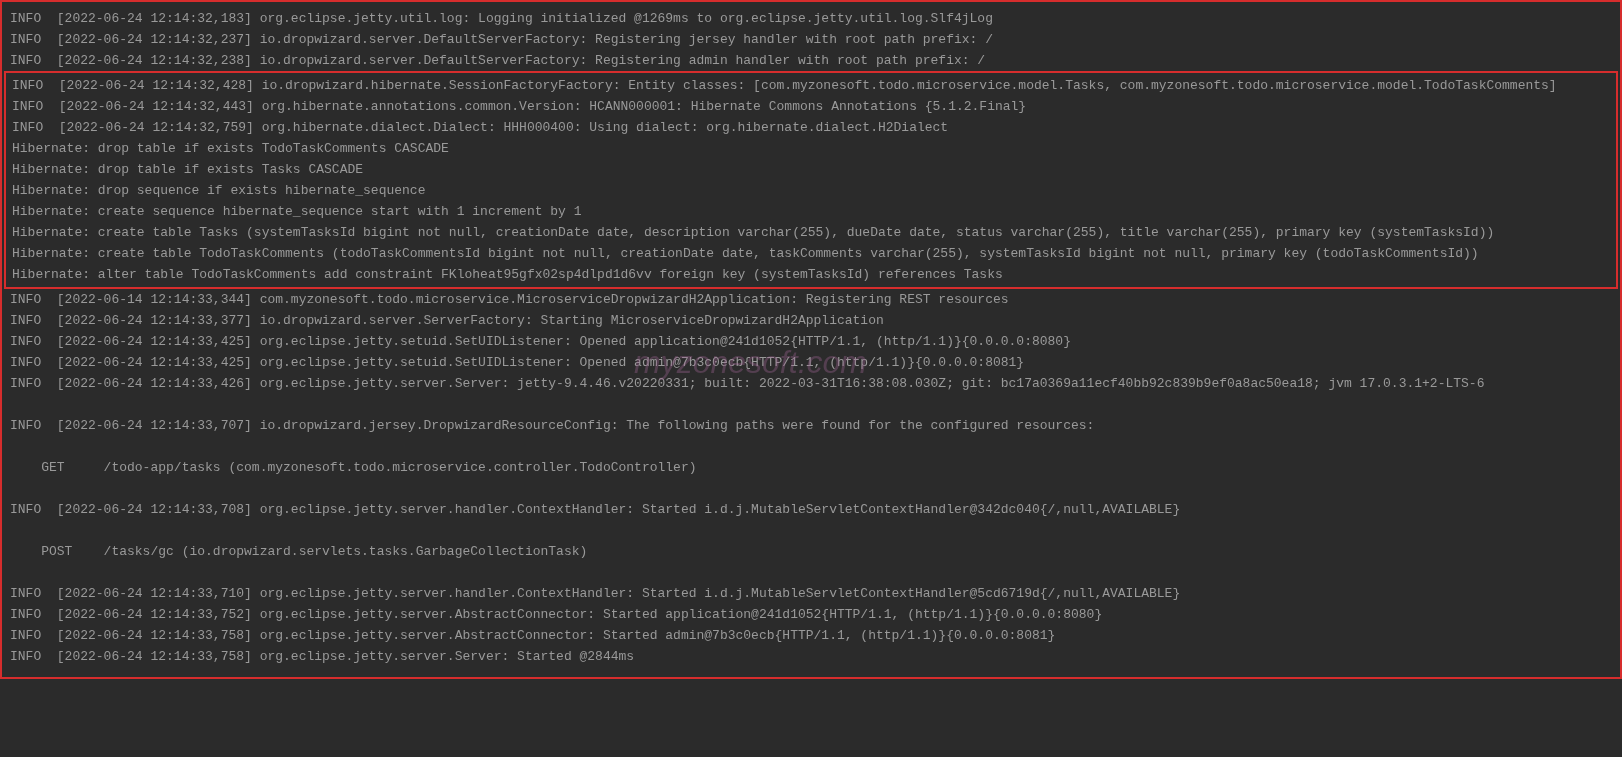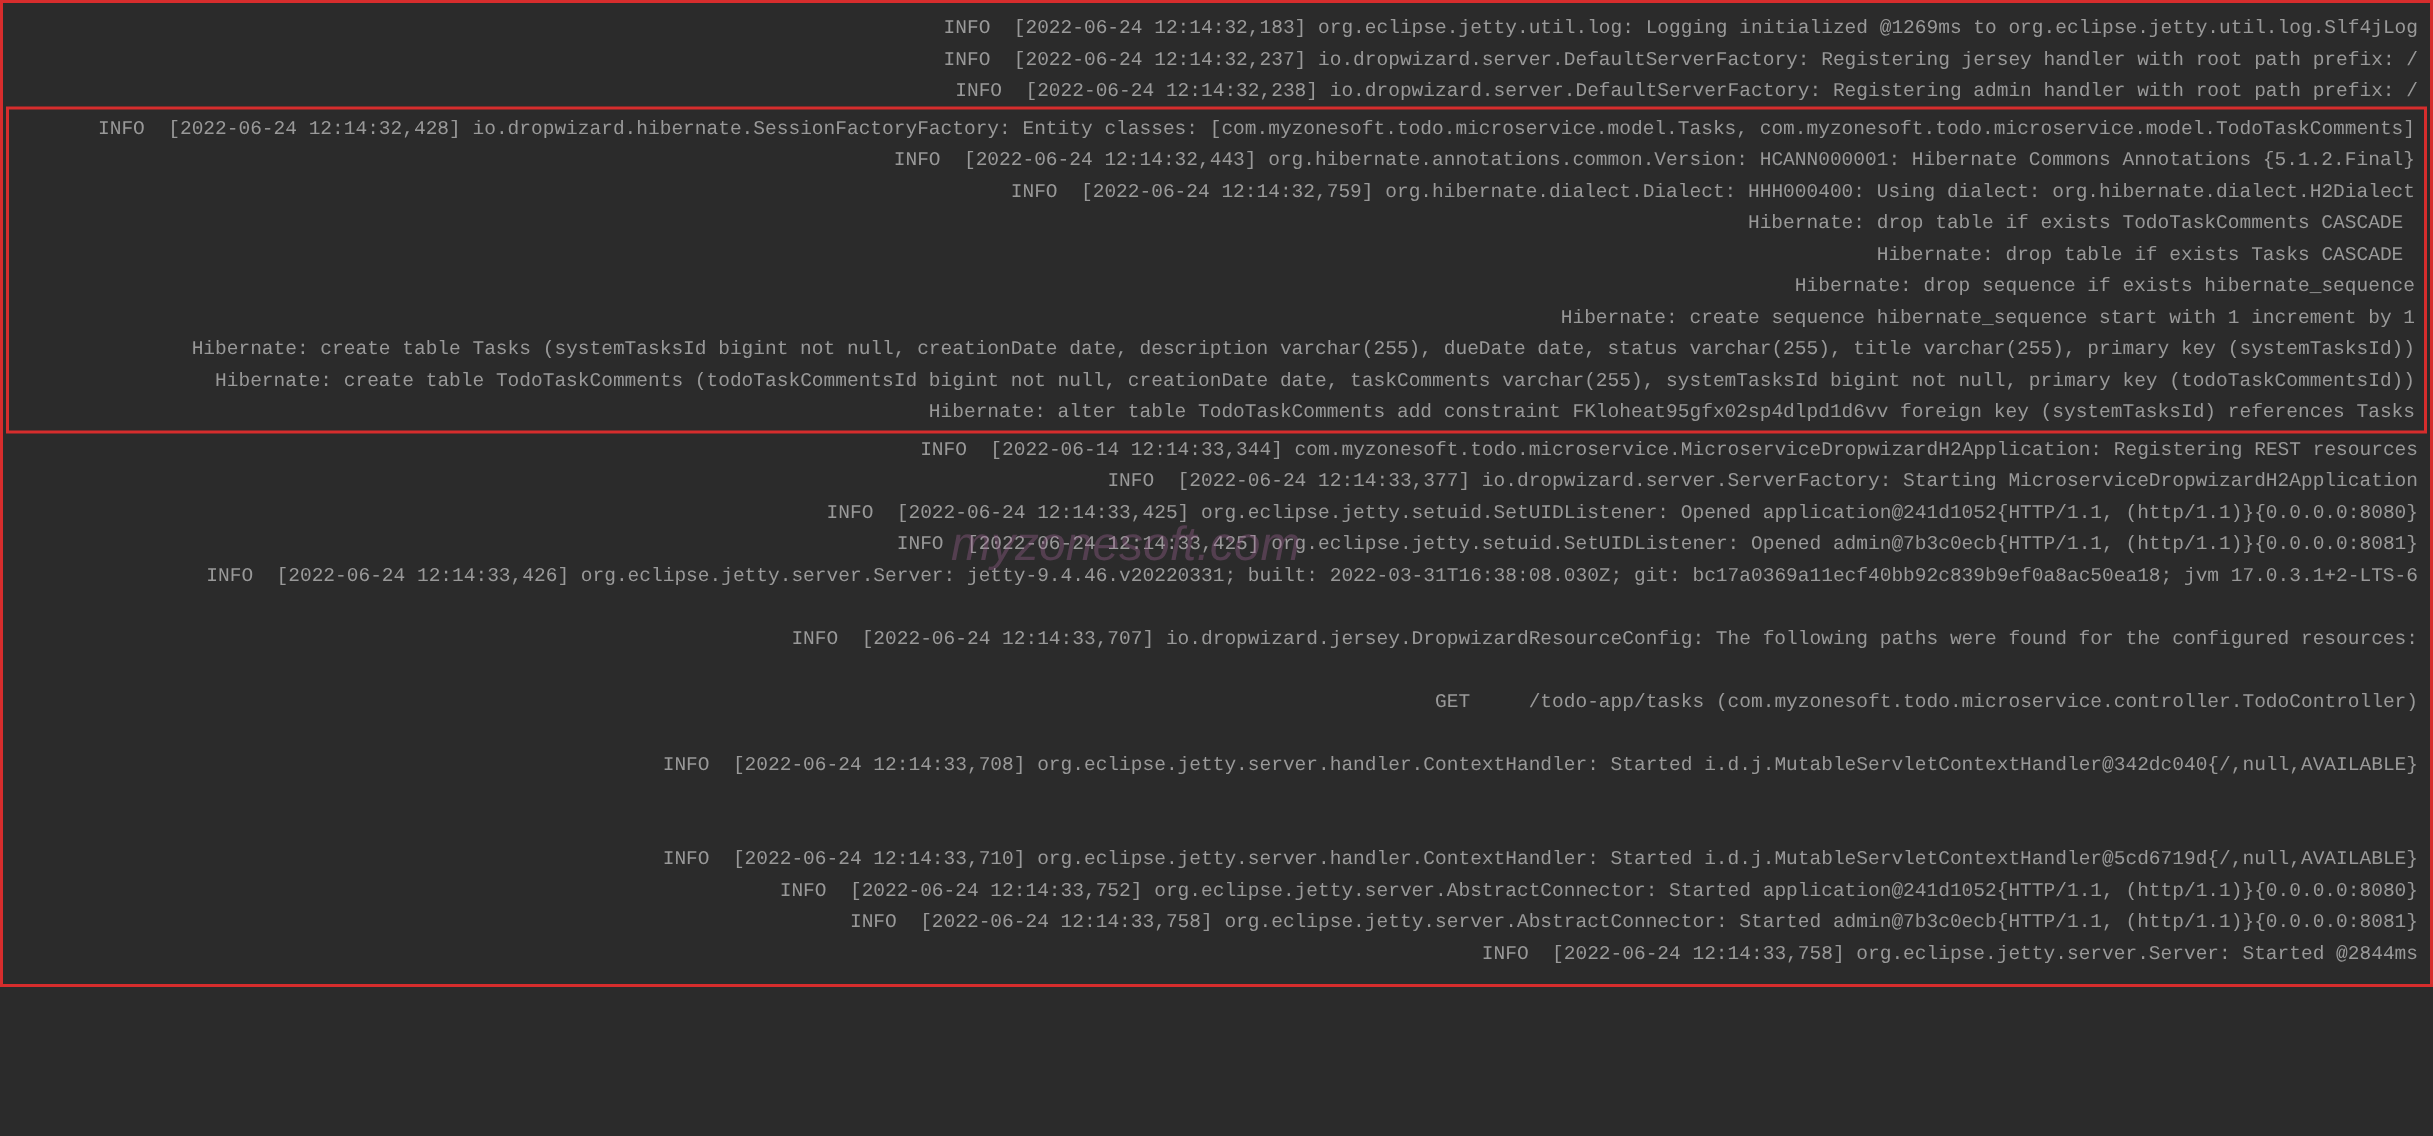--- a/index.html
+++ b/index.html
@@ -17,21 +17,20 @@
       padding: 6px 8px 10px 8px;
     }
     .inner-highlight {
       border: 2px solid #d62d2d;
       margin: 0 -6px;
       padding: 2px 6px;
     }
     .log-line {
       white-space: pre;
       color: #999;
-      text-align: right;
     }
     .blank-line {
       height: 21px;
     }
     .watermark {
       position: absolute;
       top: 352px;
       left: 634px;
       font-family: Liberation Sans, sans-serif;
       font-style: italic;
@@ -69,20 +68,21 @@
       <div class="log-line">INFO  [2022-06-24 12:14:33,425] org.eclipse.jetty.setuid.SetUIDListener: Opened application@241d1052{HTTP/1.1, (http/1.1)}{0.0.0.0:8080}</div>
       <div class="log-line">INFO  [2022-06-24 12:14:33,425] org.eclipse.jetty.setuid.SetUIDListener: Opened admin@7b3c0ecb{HTTP/1.1, (http/1.1)}{0.0.0.0:8081}</div>
       <div class="log-line">INFO  [2022-06-24 12:14:33,426] org.eclipse.jetty.server.Server: jetty-9.4.46.v20220331; built: 2022-03-31T16:38:08.030Z; git: bc17a0369a11ecf40bb92c839b9ef0a8ac50ea18; jvm 17.0.3.1+2-LTS-6</div>
       <div class="blank-line"></div>
       <div class="log-line">INFO  [2022-06-24 12:14:33,707] io.dropwizard.jersey.DropwizardResourceConfig: The following paths were found for the configured resources:</div>
       <div class="blank-line"></div>
       <div class="log-line">    GET     /todo-app/tasks (com.myzonesoft.todo.microservice.controller.TodoController)</div>
       <div class="blank-line"></div>
       <div class="log-line">INFO  [2022-06-24 12:14:33,708] org.eclipse.jetty.server.handler.ContextHandler: Started i.d.j.MutableServletContextHandler@342dc040{/,null,AVAILABLE}</div>
       <div class="blank-line"></div>
+      <div class="log-line">    POST    /tasks/gc (io.dropwizard.servlets.tasks.GarbageCollectionTask)</div>
       <div class="blank-line"></div>
       <div class="log-line">INFO  [2022-06-24 12:14:33,710] org.eclipse.jetty.server.handler.ContextHandler: Started i.d.j.MutableServletContextHandler@5cd6719d{/,null,AVAILABLE}</div>
       <div class="log-line">INFO  [2022-06-24 12:14:33,752] org.eclipse.jetty.server.AbstractConnector: Started application@241d1052{HTTP/1.1, (http/1.1)}{0.0.0.0:8080}</div>
       <div class="log-line">INFO  [2022-06-24 12:14:33,758] org.eclipse.jetty.server.AbstractConnector: Started admin@7b3c0ecb{HTTP/1.1, (http/1.1)}{0.0.0.0:8081}</div>
       <div class="log-line">INFO  [2022-06-24 12:14:33,758] org.eclipse.jetty.server.Server: Started @2844ms</div>
     </div>
 </div>
 
 <div class="watermark">myzonesoft.com</div>
 

